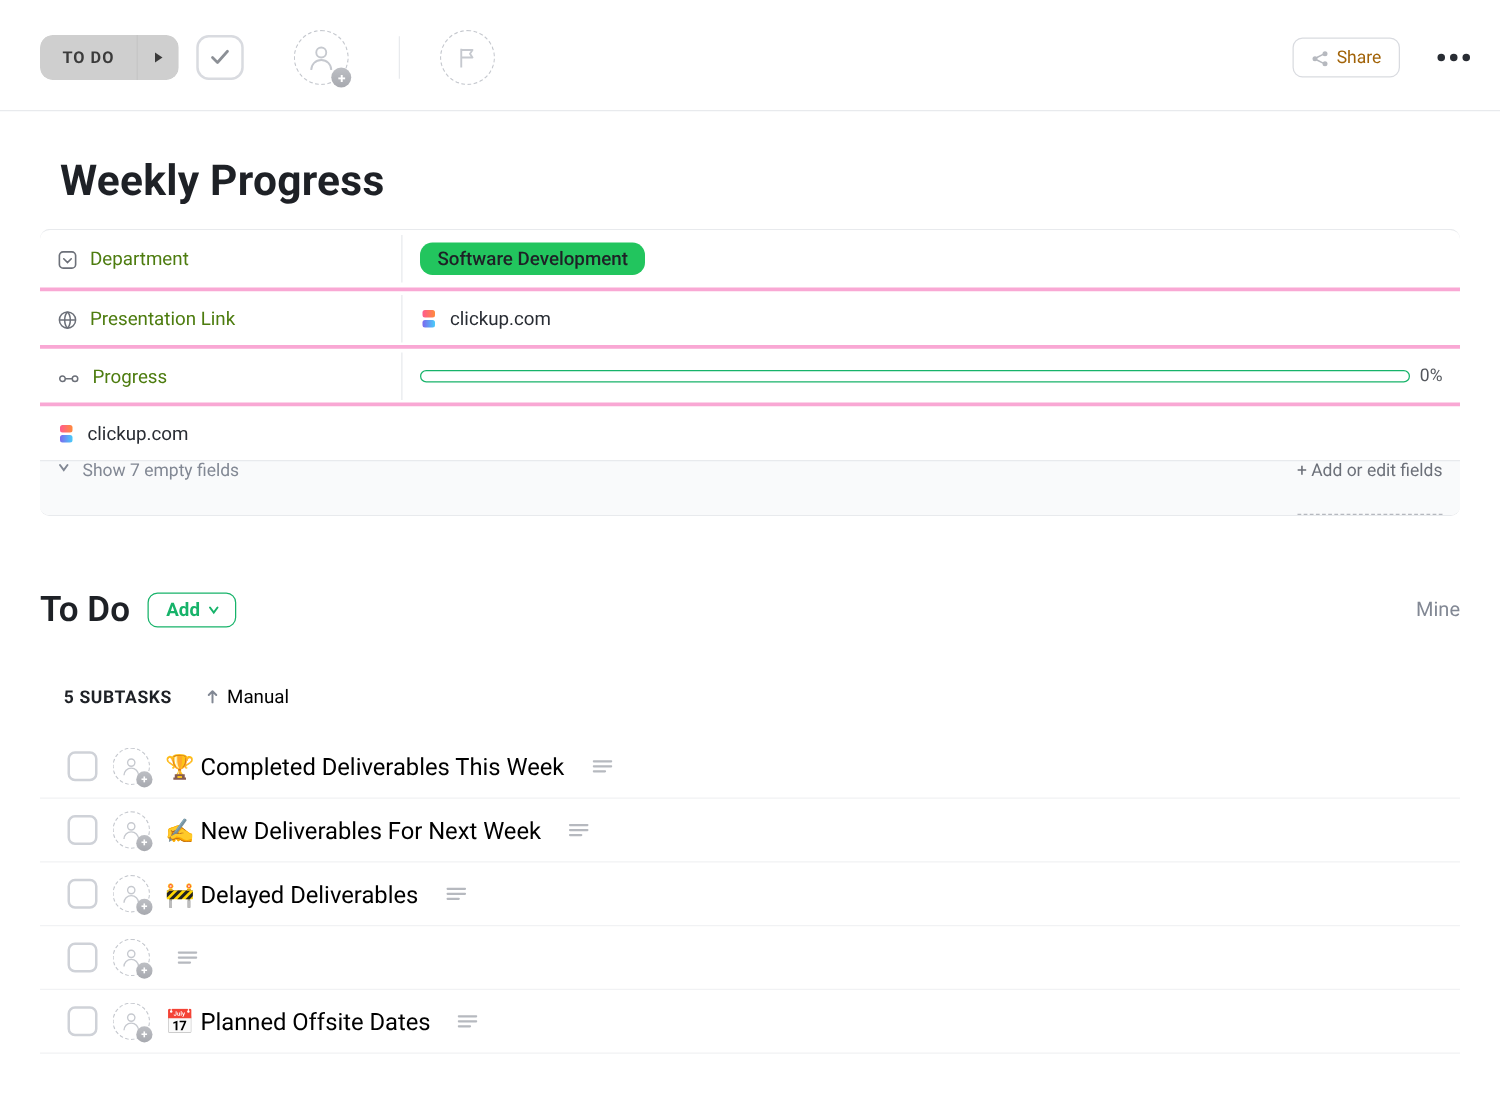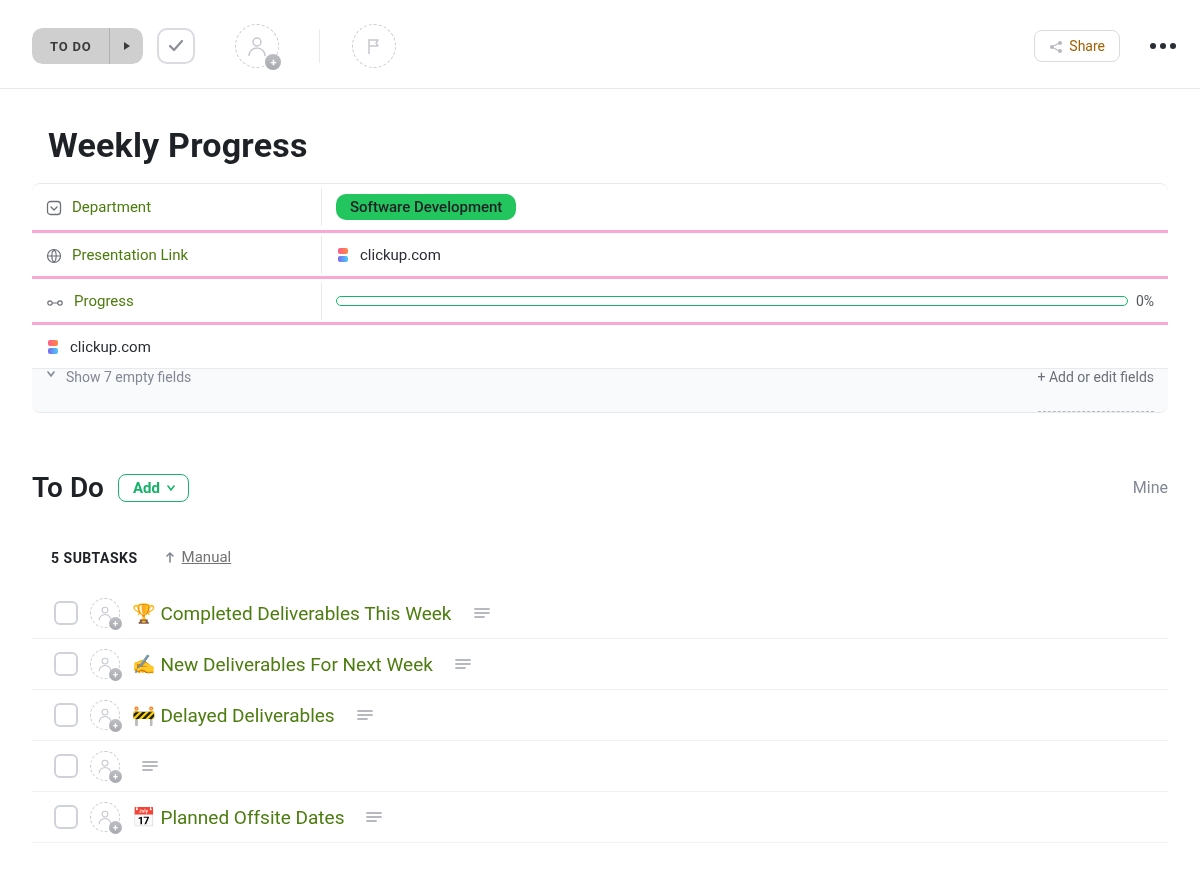--- a/index.html
+++ b/index.html
@@ -224,21 +224,21 @@
 
   .subheader {
     display: flex;
     align-items: flex-end;
     gap: 26px;
     margin-top: 44px;
     font-size: 15px;
     margin-left: 19px;
   }
   .sub-count { font-weight: 700; letter-spacing: 0.5px; color: #1e2126; font-size: 14px;}
-  .sort-mode { display: flex; align-items: center; gap: 6px; color: #737373; text-decoration: underline; }
+  .sort-mode { display: flex; align-items: center; gap: 6px; color: #000000; }
 
   
   .subtasks { margin-top: 22px; }
   .task-row {
     display: flex;
     align-items: center;
     gap: 12px;
     padding: 10px 0 10px 22px;
     border-bottom: 1px solid #f1f2f4;
   }
@@ -255,21 +255,21 @@
     position: relative;
     display: flex; align-items: center; justify-content: center;
   }
   .assignee-mini .plus-badge {
     position: absolute; bottom: -3px; right: -3px;
     width: 13px; height: 13px; border-radius: 50%;
     background: linear-gradient(#bdbfc4,#a7a9af);
     color: #fff; font-size: 9px; font-weight:700;
     display:flex; align-items:center; justify-content:center;
   }
-  .task-title { font-size: 19px; color: #4d7c0f; }
+  .task-title { font-size: 19px; color: #000000; }
   .desc-icon { margin-left: 10px; color: #b6b9bf; }
 </style>
 </head>
 <body>
 
 <div class="toolbar">
   <div class="status-group">
     <div class="status-label">TO DO</div>
     <div class="status-next">
       <svg width="10" height="10" viewBox="0 0 10 10">

